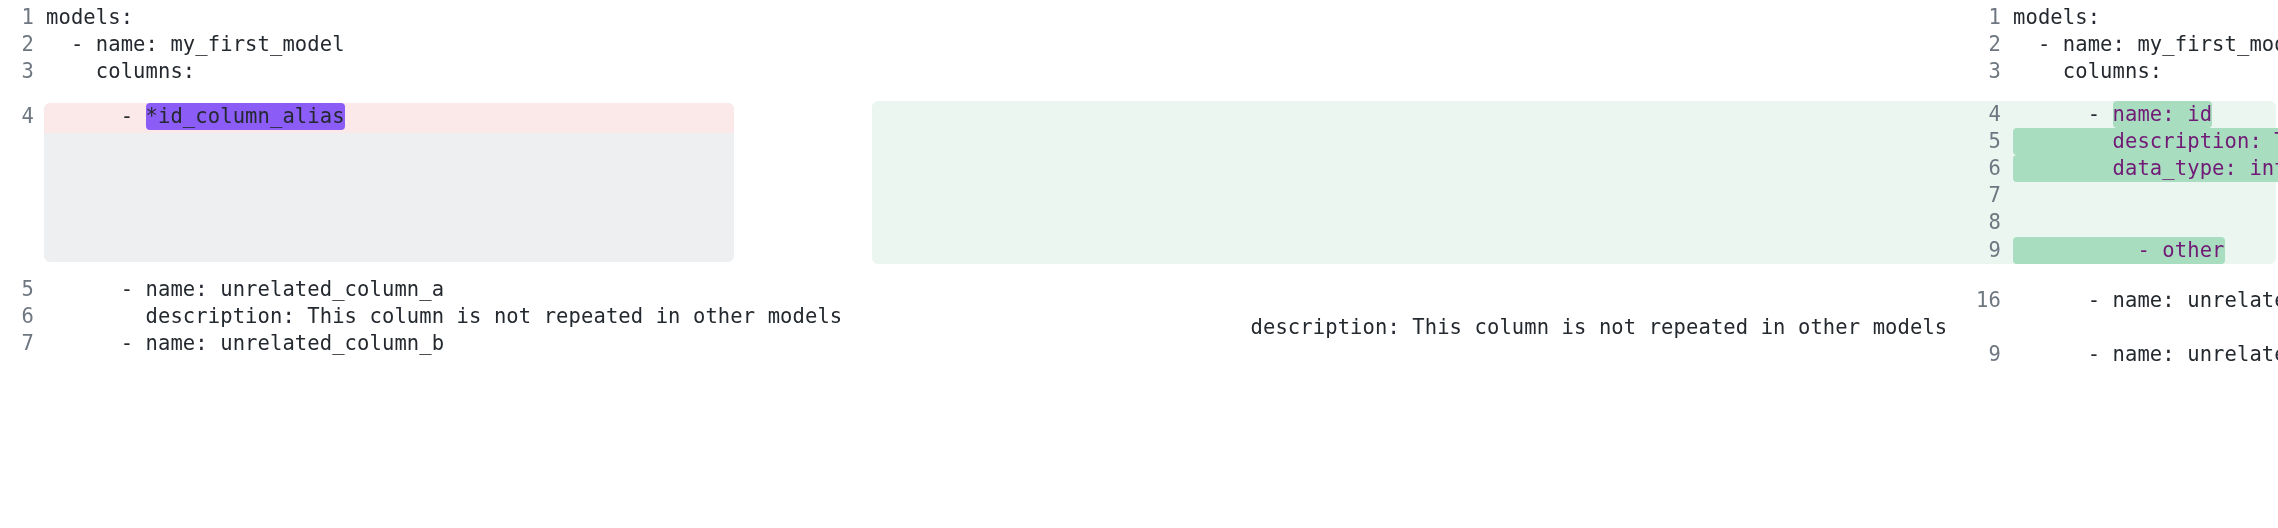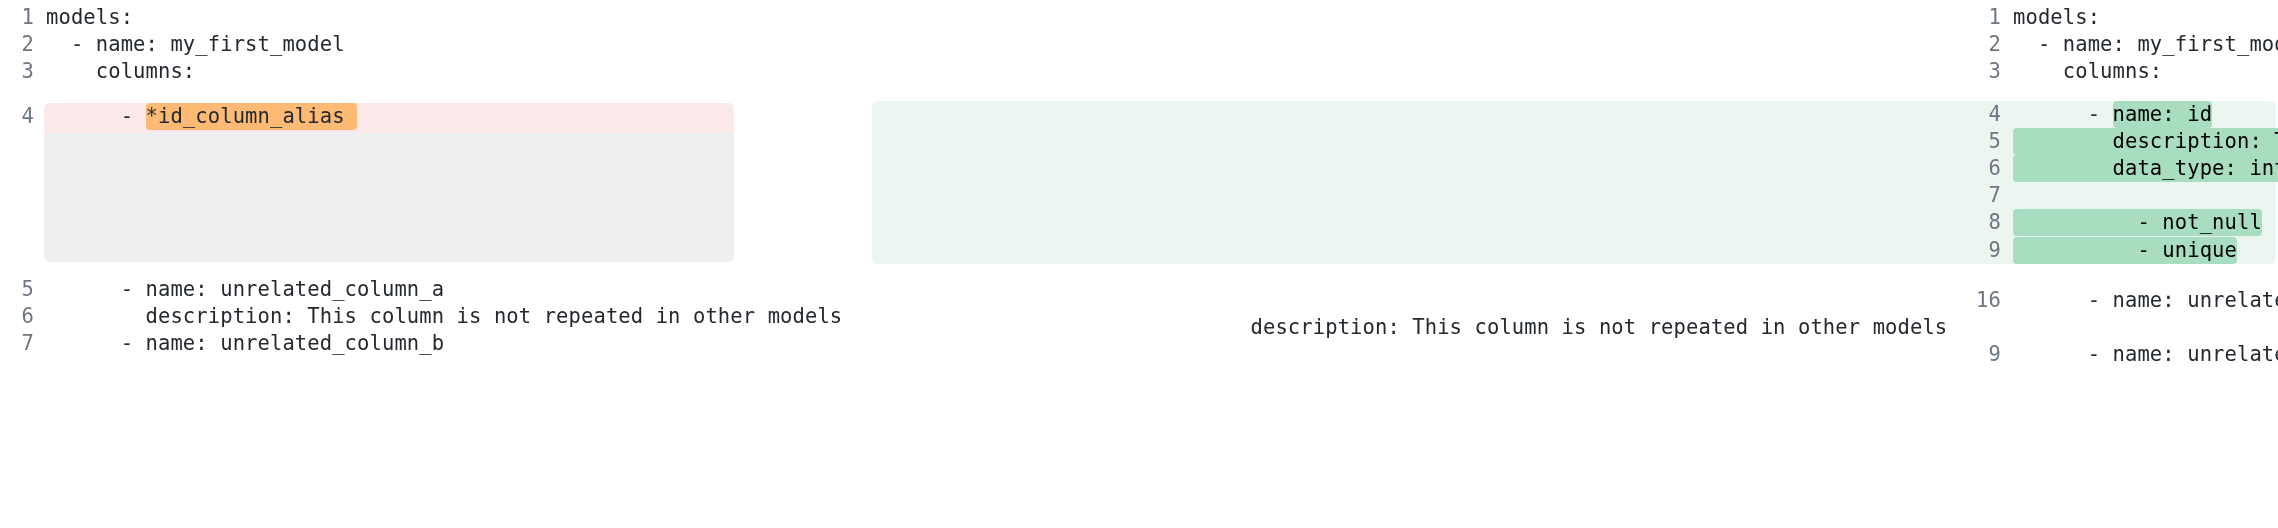--- a/index.html
+++ b/index.html
@@ -90,28 +90,28 @@
   }
   
   .gap-sm { height: 17px; }
   .gap-block { height: 128px; }
   .gap-after { height: 18px; }
 
   .gap-sm-r { height: 15px; }
   .gap-after-r { height: 23px; }
 
   mark.hl-red {
-    background: #fdba74;
+    background: #8b5cf6;
     color: #24292f;
     border-radius: 4px;
-    padding: 1px 12px 2px 0;
+    padding: 1px 0 2px 0;
   }
   mark.hl-green {
     background: #a8ddc0;
-    color: #000000;
+    color: #701a75;
     border-radius: 4px;
     padding: 1px 0 2px 0;
   }
   .line-green .txt { padding-left: 12px; }
 </style>
 </head>
 <body>
 
 <div class="screen">
 
@@ -202,26 +202,25 @@
         <span class="ln">6</span>
         <span class="txt"><mark class="hl-green">        data_type: int</mark></span>
       </div>
 
       <div class="line line-green">
         <span class="ln">7</span>
       </div>
 
       <div class="line line-green">
         <span class="ln">8</span>
-        <span class="txt"><mark class="hl-green">          - not_null</mark></span>
       </div>
 
       <div class="line line-green">
         <span class="ln">9</span>
-        <span class="txt"><mark class="hl-green">          - unique</mark></span>
+        <span class="txt"><mark class="hl-green">          - other</mark></span>
       </div>
 
       <div class="gap-after-r"></div>
 
       <div class="line">
         <span class="ln">16</span>
         <span class="txt">      - name: unrelated_column_a</span>
       </div>
 
       <div class="line">

